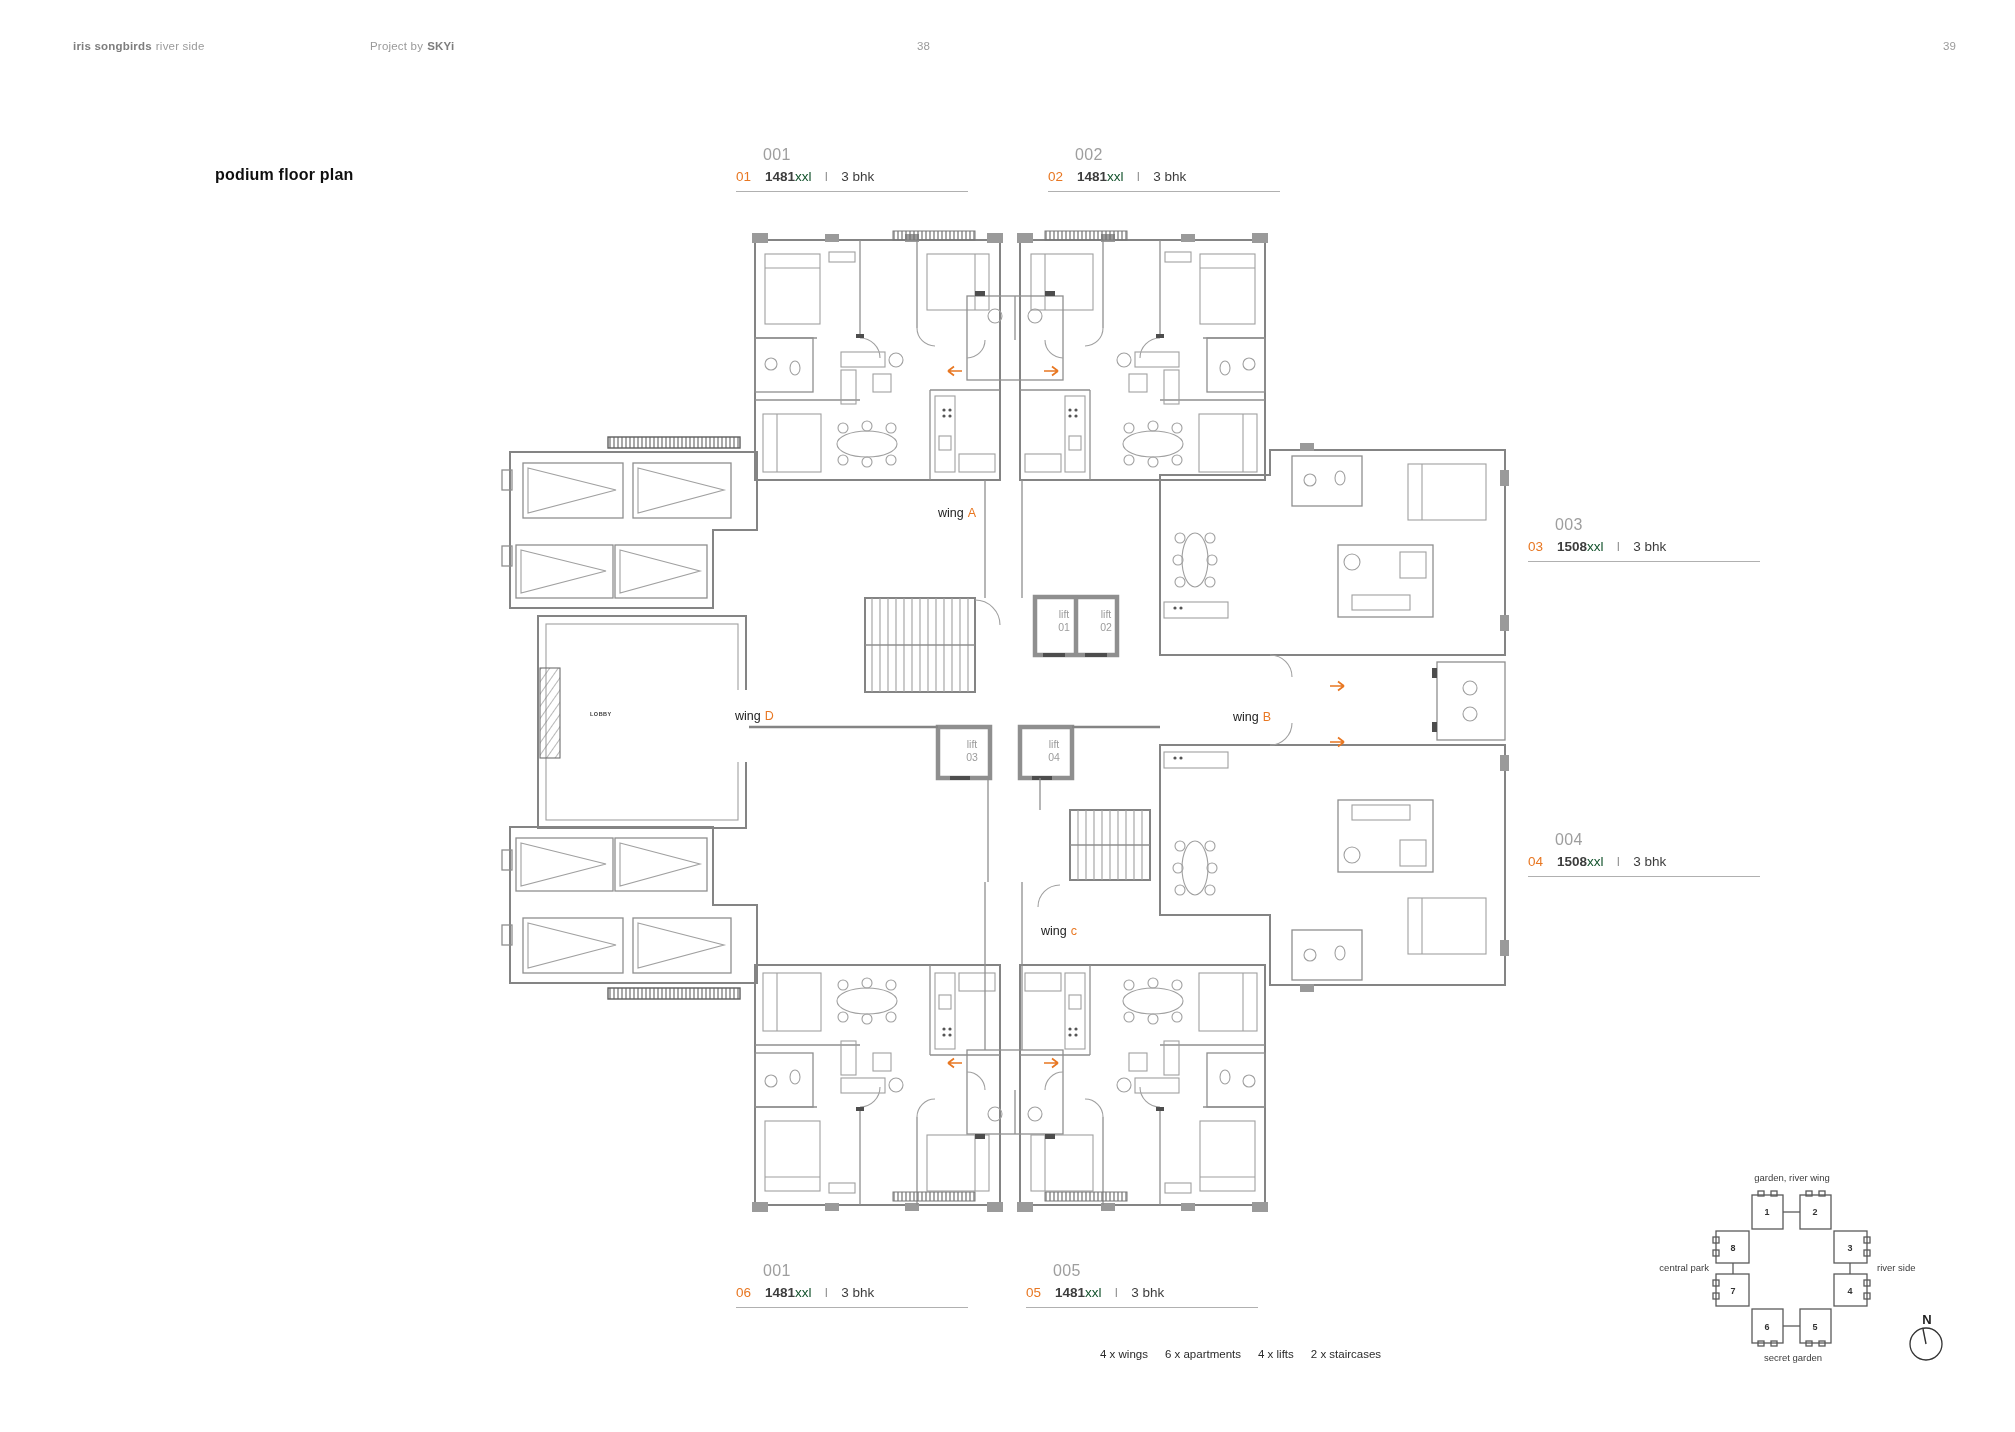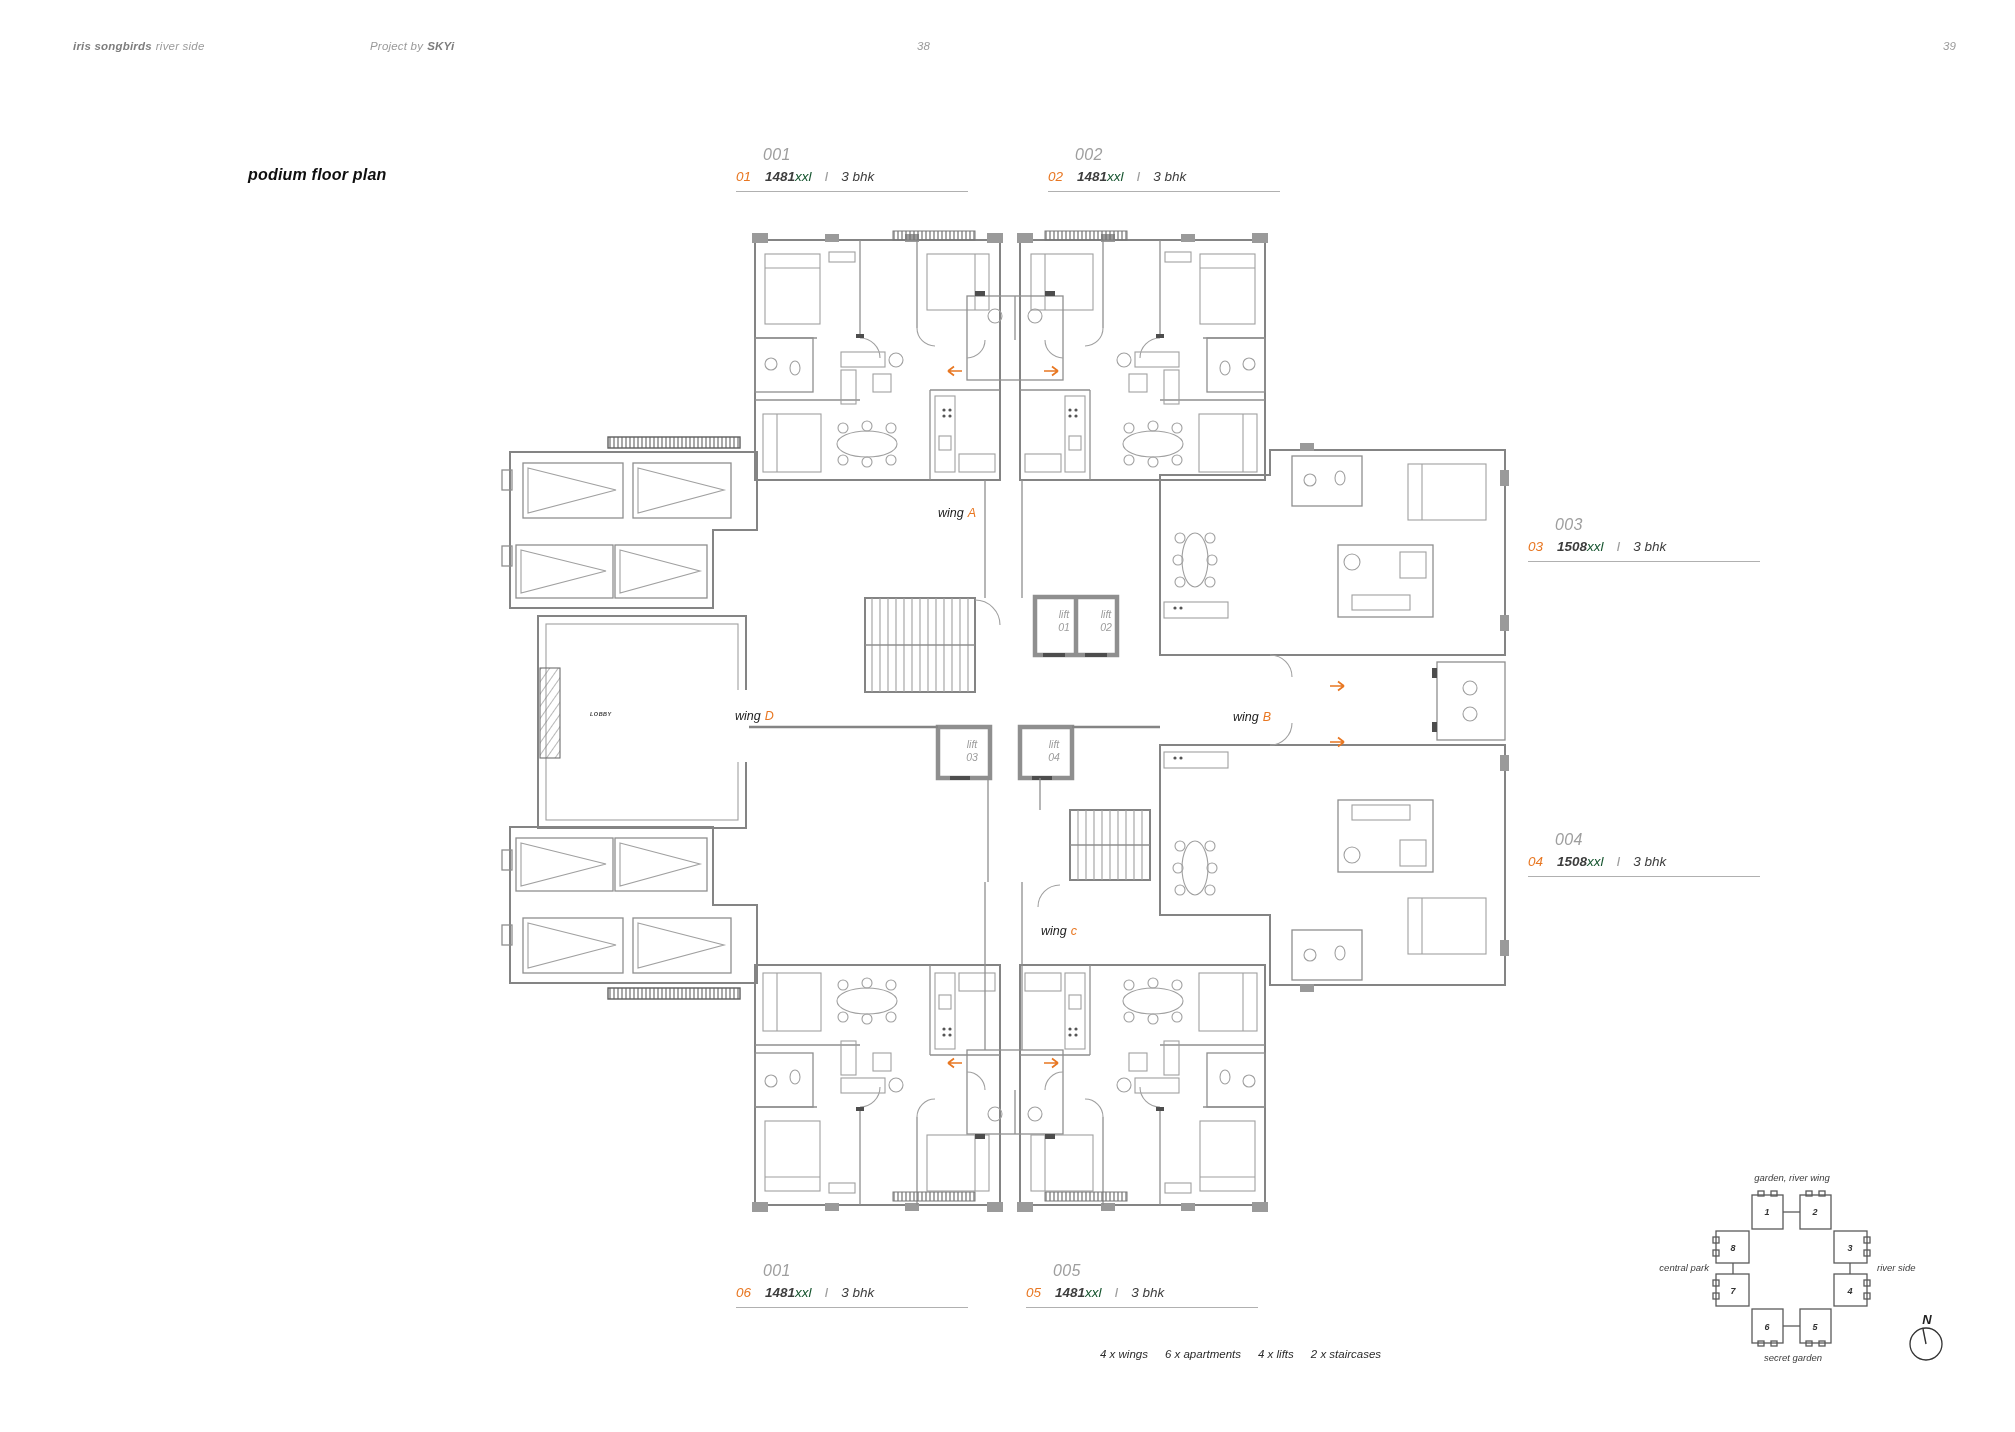--- a/index.html
+++ b/index.html
@@ -1,26 +1,26 @@
 <!DOCTYPE html>
 <html><head>
 <meta charset="utf-8">
 <style>
   html,body{margin:0;padding:0;background:#ffffff;}
   .page{position:relative;width:2015px;height:1432px;background:#fff;overflow:hidden;
-        font-family:"Liberation Sans", sans-serif;color:#333;font-style:italic;}
+        font-family:"Liberation Sans", sans-serif;color:#333;}
   .abs{position:absolute;}
 
   
   .hdr{position:absolute;top:40px;font-size:11.5px;color:#9a9a9a;letter-spacing:.2px;}
   .hdr b{color:#7d7d7d;font-weight:bold;}
   .hdr .sp{margin-left:4px;}
 
   
-  .title{position:absolute;left:215px;top:166px;font-size:16px;font-weight:bold;color:#0f0f0f;letter-spacing:.2px;margin-left:33px;}
+  .title{position:absolute;left:215px;top:166px;font-size:16px;font-weight:bold;color:#0f0f0f;letter-spacing:.2px;}
 
   
   .unit-label{position:absolute;width:232px;border-bottom:1.5px solid #b0b0b0;padding-bottom:7px;}
   .u-code{margin-left:27px;font-size:16px;color:#9e9e9e;letter-spacing:.4px;}
   .u-row{margin-top:5px;font-size:13.5px;display:flex;align-items:baseline;white-space:nowrap;}
   .u-no{color:#e87722;}
   .u-area{font-weight:bold;color:#3d3d3d;margin-left:14px;}
   .u-suf{color:#14532d;}
   .u-sep{color:#9a9a9a;margin:0 13px;}
   .u-type{color:#3d3d3d;}

